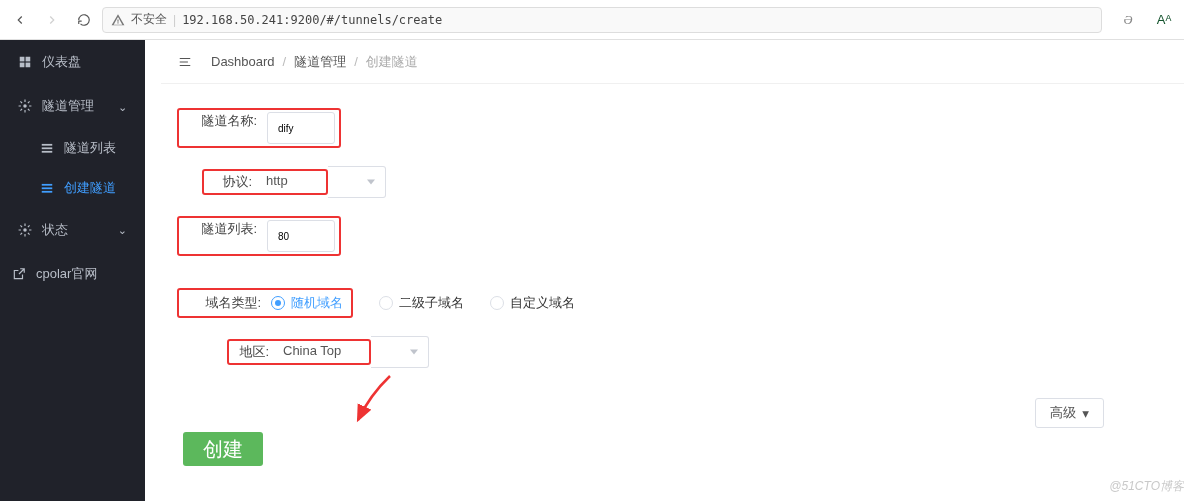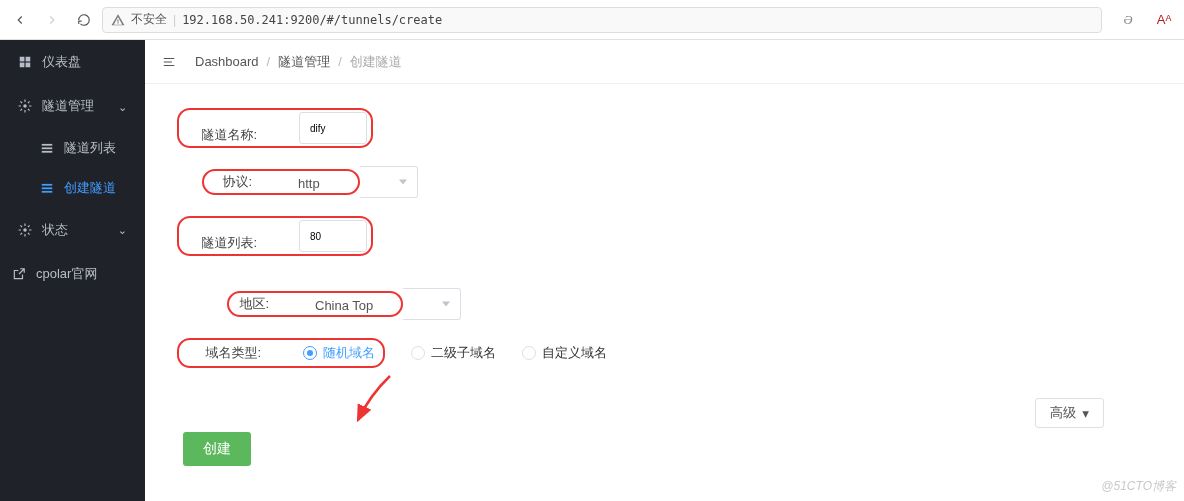--- a/index.html
+++ b/index.html
@@ -15,50 +15,50 @@
 
 .app { display: flex; height: 469px; }
 .sidebar { width: 145px; background: #20222a; color: #b8bec8; display: flex; flex-direction: column; }
 .side-item { height: 44px; display: flex; align-items: center; padding: 0 18px; gap: 10px; cursor: pointer; font-size: 13px; }
 .side-item.sub { padding-left: 40px; height: 40px; }
 .side-item.active { color: #409eff; }
 .side-item .arrow { margin-left: auto; font-size: 11px; transform: rotate(180deg); }
 .side-item .ext { margin-left: -6px; }
 
 .main { flex: 1; background: #fff; padding: 0; position: relative; }
-.topbar { height: 44px; display: flex; align-items: center; padding: 0 16px; border-bottom: 1px solid #f0f0f0; gap: 8px; color: #555; }
+.topbar { height: 44px; display: flex; align-items: center; padding: 0 16px; border-bottom: 1px solid #f0f0f0; gap: 8px; color: #555; margin-left: 16px; }
 .hamb { font-size: 16px; margin-right: 10px; cursor: pointer; }
 .crumb-sep { color: #bbb; }
 .crumb-cur { color: #aaa; }
 
 .form { padding: 24px 32px; }
 .row { display: flex; align-items: center; margin-bottom: 18px; }
 .lbl { width: 84px; text-align: right; padding-right: 10px; color: #444; }
 .inp { height: 32px; border: 1px solid #dcdfe6; border-radius: 3px; padding: 0 10px; font-size: 10px; min-width: 68px; }
 .sel { height: 32px; border: 1px solid #dcdfe6; border-radius: 3px; padding: 0 10px; font-size: 13px; min-width: 150px; display: flex; align-items: center; position: relative; cursor: pointer; color: #555; }
 .sel::after { content: ""; position: absolute; right: 10px; top: 50%; width: 0; height: 0; border-left: 4px solid transparent; border-right: 4px solid transparent; border-top: 5px solid #c0c4cc; transform: translateY(-50%); }
-.hl { border: 2px solid #e33; border-radius: 13px; padding: 2px 4px; display: inline-flex; align-items: flex-end; gap: 32px; }
+.hl { border: 2px solid #e33; border-radius: 3px; padding: 2px 4px; display: inline-flex; align-items: flex-start; }
 .row.offset-sm { margin-left: 25px; }
 .row.offset-md { margin-left: 50px; }
 
 .radios { display: flex; gap: 26px; align-items: center; }
 .radio { display: flex; align-items: center; gap: 6px; cursor: pointer; }
 .rdot { width: 14px; height: 14px; border: 1px solid #dcdfe6; border-radius: 50%; position: relative; }
 .radio.checked .rdot { border-color: #409eff; }
 .radio.checked .rdot::after { content: ""; position: absolute; width: 6px; height: 6px; background: #409eff; border-radius: 50%; left: 3px; top: 3px; }
 .radio.checked span { color: #409eff; }
 
 .adv { text-align: right; padding-right: 48px; margin-top: 30px; }
 .adv-btn { display:inline-flex; align-items:center; gap:6px; height: 30px; padding: 0 14px; border: 1px solid #dcdfe6; border-radius: 3px; background: #fff; color: #555; cursor: pointer; }
 
-.create { height: 34px; padding: 0 20px; background: #5cb85c; color: #fff; border: none; border-radius: 3px; cursor: pointer; font-size: 14px; margin-left: 6px; margin-top: 4px; }
+.create { height: 34px; padding: 0 20px; background: #5cb85c; color: #fff; border: none; border-radius: 3px; cursor: pointer; font-size: 20px; margin-left: 6px; margin-top: 4px; }
 
 .arrow-anno { position: absolute; left: 205px; top: 330px; pointer-events: none; }
 
-.watermark { position: absolute; right: 8px; bottom: 6px; font-size: 12px; color: #c9c9c9; font-style: italic; margin-left: 11px; }
+.watermark { position: absolute; right: 0; bottom: 6px; font-size: 12px; color: #c9c9c9; font-style: italic; margin-left: 11px; }
 
 svg { display: block; }
 .ico { width: 14px; height: 14px; }
 </style>
 </head>
 <body>
 
 <div class="browser-bar">
   <div class="nav-btn">
     <svg class="ico" viewBox="0 0 24 24" fill="none" stroke="#555" stroke-width="2">
@@ -80,21 +80,21 @@
       <svg width="14" height="14" viewBox="0 0 24 24" fill="#777">
           <path d="M12 2 1 21h22L12 2zm0 5 7.5 13h-15L12 7zm-1 4v4h2v-4h-2zm0 5v2h2v-2h-2z"></path>
         </svg>
     </span>
     <span class="insecure">不安全</span>
     <span style="color:#ccc">|</span>
     <span class="url">192.168.50.241:9200/#/tunnels/create</span>
   </div>
   <div class="right-icons">
     <div class="nav-btn" style="font-style:italic;font-family:serif;color:#888">Ə</div>
-    <div class="nav-btn" style="color:#b91c1c">Aᴬ</div>
+    <div class="nav-btn" style="color:#14532d">Aᴬ</div>
   </div>
 </div>
 
 <div class="app">
   <div class="sidebar">
     <div class="side-item">
       <svg class="ico" viewBox="0 0 24 24" fill="#b8bec8">
           <rect x="3" y="3" width="8" height="8"></rect>
           <rect x="13" y="3" width="8" height="8"></rect>
           <rect x="3" y="13" width="8" height="8"></rect>
@@ -175,48 +175,48 @@
 
       <div class="row">
         <span class="hl">
           <span class="lbl">隧道列表:</span>
           <input class="inp" style="width: 50px;" value="80">
         </span>
       </div>
 
       <div style="height:14px"></div>
 
-      <div class="row offset-md">
-        <span class="hl">
-          <span class="lbl" style="width:46px">地区:</span>
-          <span style="width:86px;padding-left:4px;color:#555">China Top</span>
-        </span>
-        <div class="sel" style="min-width:58px;border-left:none;border-radius:0 3px 3px 0"></div>
-      </div>
-
       <div class="row">
         <span class="hl" style="padding:4px 8px">
           <span class="lbl">域名类型:</span>
           <label class="radio checked">
             <span class="rdot"></span>
             <span>随机域名</span>
           </label>
         </span>
         <div class="radios" style="margin-left:26px">
           <label class="radio">
             <span class="rdot"></span>
             <span>二级子域名</span>
           </label>
           <label class="radio">
             <span class="rdot"></span>
             <span>自定义域名</span>
           </label>
         </div>
       </div>
 
+      <div class="row offset-md">
+        <span class="hl">
+          <span class="lbl" style="width:46px">地区:</span>
+          <span style="width:86px;padding-left:4px;color:#555">China Top</span>
+        </span>
+        <div class="sel" style="min-width:58px;border-left:none;border-radius:0 3px 3px 0"></div>
+      </div>
+
       <div class="adv">
         <button class="adv-btn">
           <span>高级</span>
           <span>▾</span>
         </button>
       </div>
 
       <button class="create">创建</button>
     </div>
 

